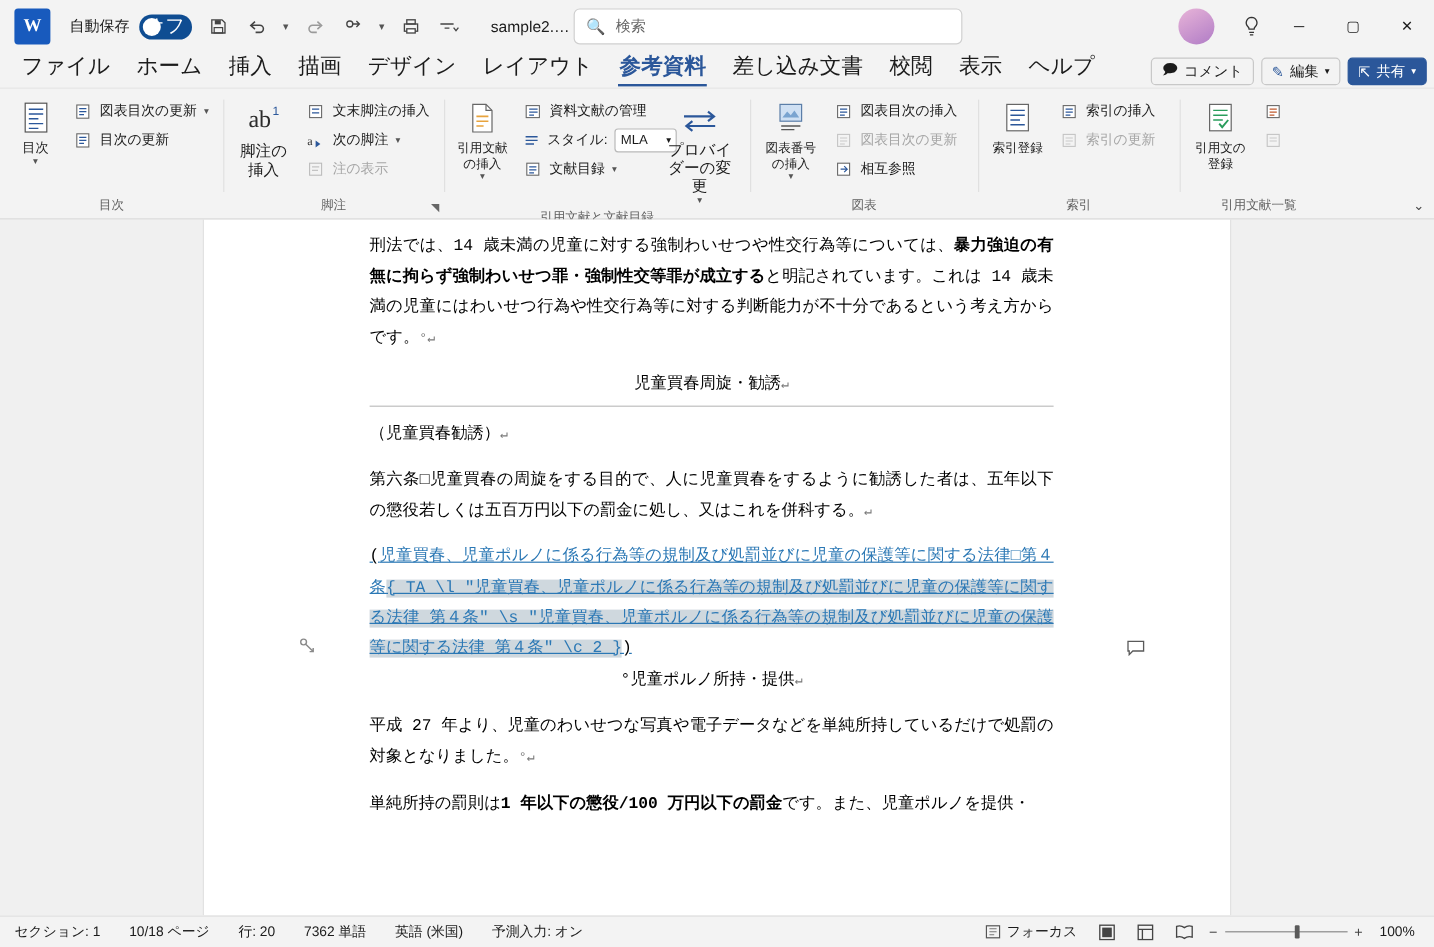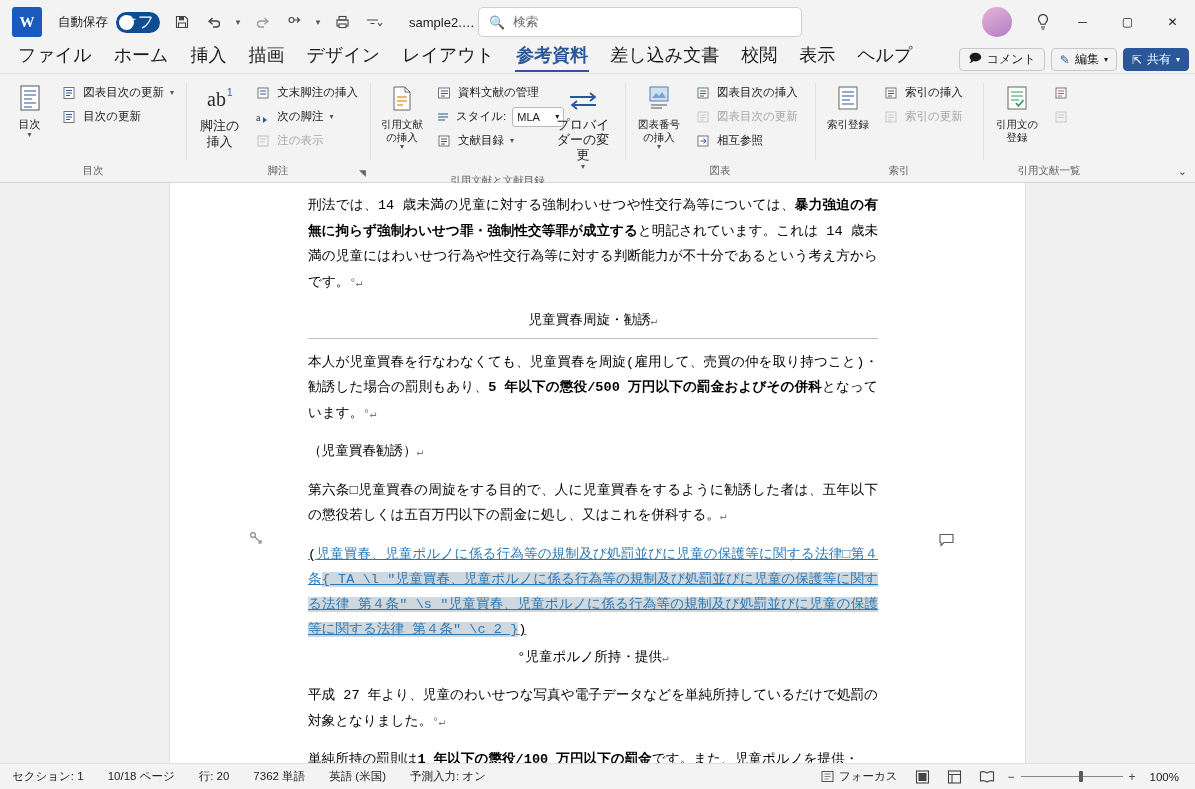--- a/index.html
+++ b/index.html
@@ -555,23 +555,20 @@
 
         <p>
           <span>刑法では、14 歳未満の児童に対する強制わいせつや性交行為等については、</span><span class="b">暴力強迫の有無に拘らず強制わいせつ罪・強制性交等罪が成立する</span><span>と明記されています。これは 14 歳未満の児童にはわいせつ行為や性交行為等に対する判断能力が不十分であるという考え方からです。</span><span class="deg">°↵</span>
         </p>
 
         <p class="center" style="margin-bottom:4px">
           <span>児童買春周旋・勧誘</span><span class="pilcrow">↵</span>
         </p>
         <div class="hr-line"></div>
 
-        <p>
-          <span>本人が児童買春を行なわなくても、児童買春を周旋(雇用して、売買の仲を取り持つこと)・勧誘した場合の罰則もあり、</span><span class="b">5 年以下の懲役/500 万円以下の罰金およびその併科</span><span>となっています。</span><span class="deg">°↵</span>
-        </p>
 
         <p>
           <span>（児童買春勧誘）</span><span class="pilcrow">↵</span>
         </p>
 
         <p>
           <span>第六条□児童買春の周旋をする目的で、人に児童買春をするように勧誘した者は、五年以下の懲役若しくは五百万円以下の罰金に処し、又はこれを併科する。</span><span class="pilcrow">↵</span>
         </p>
 
         <p class="fieldblock" style="margin-bottom:2px">

